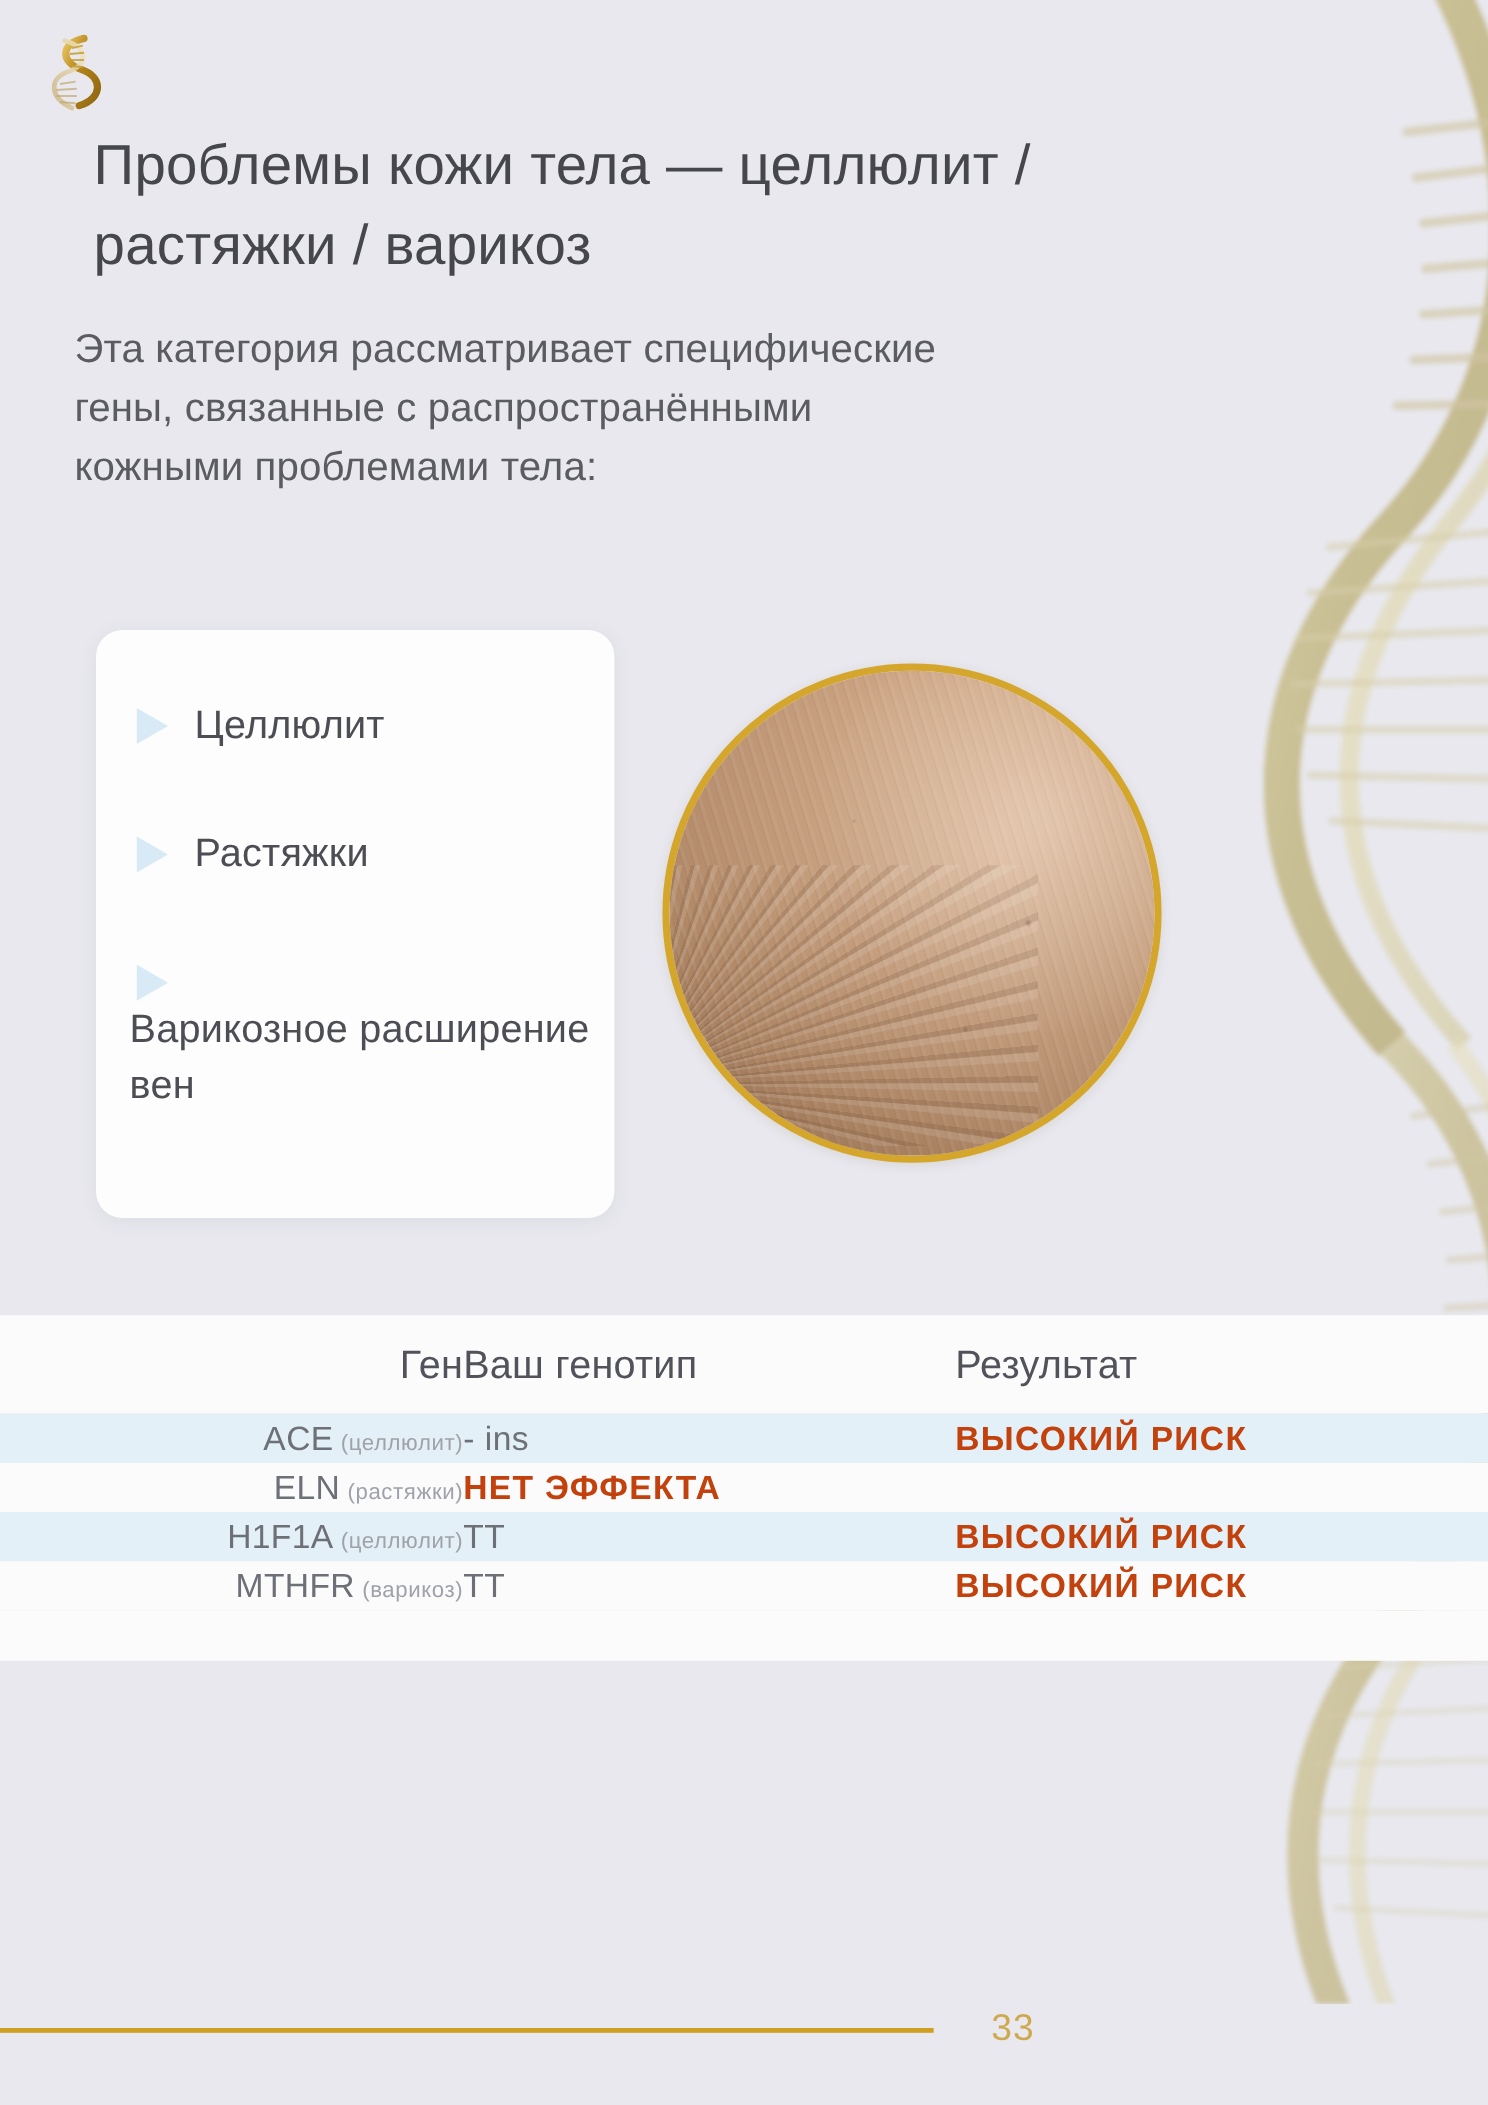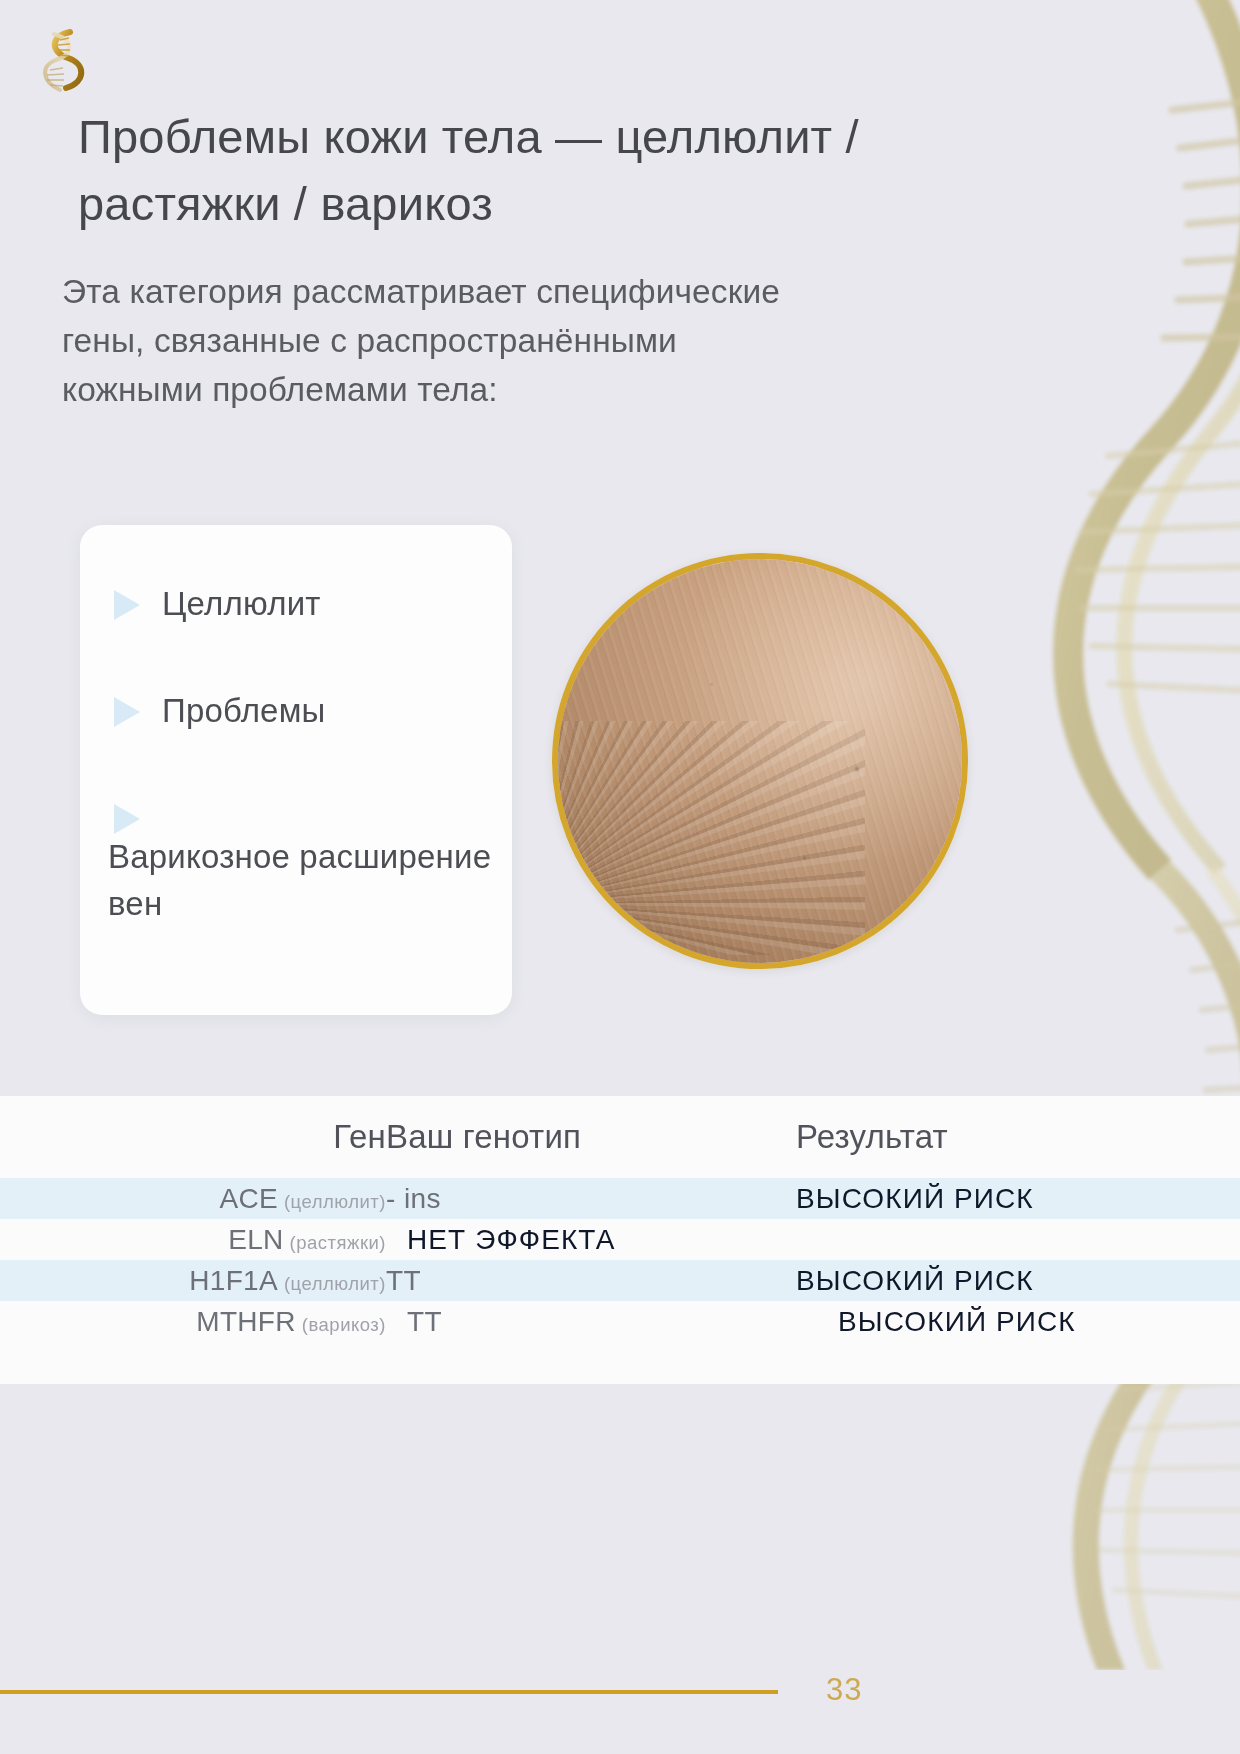--- a/index.html
+++ b/index.html
@@ -172,21 +172,21 @@
     display: flex;
     align-items: center;
     height: 41px;
     padding: 0 0 0 76px;
   }
   .thead {
     height: 82px;
     background: #fbfbfc;
   }
   .trow.alt  { background: #e3f0f7; }
-  .trow.plain{ background: #fbfbfc; gap: 21px; }
+  .trow.plain{ background: #fbfbfc; }
   .band-tail { height: 42px; background: #fbfbfc; }
 
   .c-gene   { flex: 0 0 310px; text-align: right; }
   .c-geno   { flex: 0 0 410px; }
   .c-res    { flex: 1 1 auto; }
 
   .thead .c-gene, .thead .c-geno, .thead .c-res {
     font-size: 33px;
     font-weight: 300;
     color: #52535a;
@@ -207,22 +207,22 @@
     margin-left: 6px;
   }
   .geno {
     font-size: 28px;
     font-weight: 300;
     color: #6e7077;
     letter-spacing: .4px;
   }
   .res {
     font-size: 28px;
-    font-weight: 400;
-    color: #0f172a;
+    font-weight: 700;
+    color: #c2410c;
     letter-spacing: 1.1px;
   }
 
   
   .footer {
     position: absolute;
     left: 0;
     top: 1672px;
     width: 1240px;
     height: 40px;
@@ -344,21 +344,21 @@
 <div class="card">
   <div class="bullets">
 
     <div class="bullet">
       <span class="tri"></span>
       <span class="bullet-label">Целлюлит</span>
     </div>
 
     <div class="bullet">
       <span class="tri"></span>
-      <span class="bullet-label">Проблемы</span>
+      <span class="bullet-label">Растяжки</span>
     </div>
 
     <div class="bullet">
       <span class="tri"></span>
       <span class="bullet-label">Варикозное расширение вен</span>
     </div>
 
   </div>
 </div>
 

